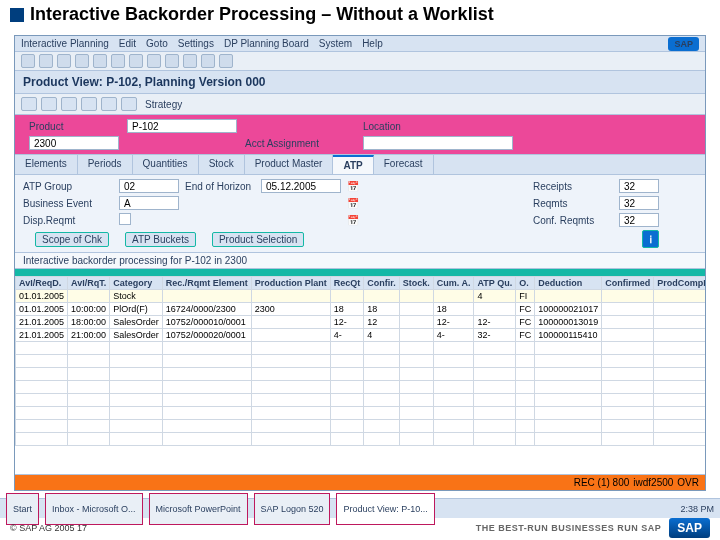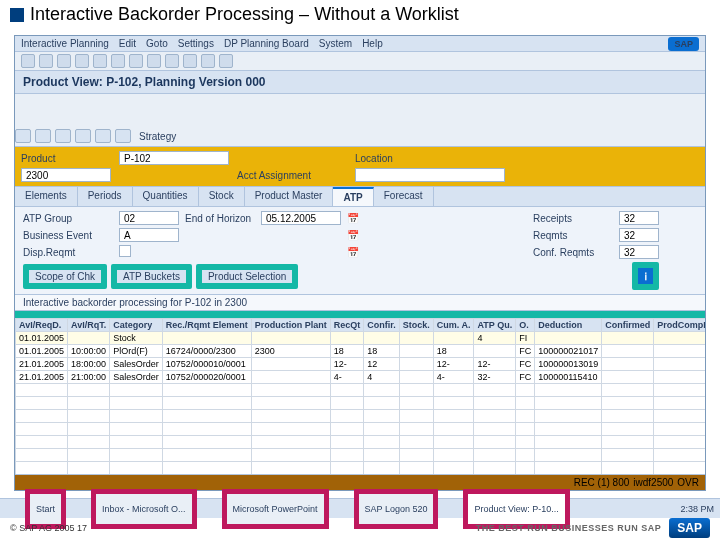--- a/index.html
+++ b/index.html
@@ -1,52 +1,52 @@
 <!DOCTYPE html>
 <html><head>
 <meta charset="utf-8">
 <style>
   * { box-sizing: border-box; margin: 0; padding: 0; }
   body { font-family: Arial, sans-serif; font-size: 10px; background: #fff; width: 720px; height: 540px; position: relative; }
   .slide-header { display: flex; align-items: center; padding: 4px 10px; }
   .title-bar { width: 14px; height: 14px; background: #003e7e; margin-right: 6px; }
-  .slide-title { font-size: 18px; font-weight: normal; color: #000; }
+  .slide-title { font-size: 18px; font-weight: bold; color: #000; }
   .sap-screen { margin: 6px 14px 0 14px; border: 1px solid #7a99bb; background: #e9eff6; height: 456px; display: flex; flex-direction: column; }
   .menubar { background: #d7e3f2; border-bottom: 1px solid #b0c4de; padding: 2px 6px; display: flex; gap: 10px; align-items: center; }
   .menubar span { color: #2a3f5f; }
   .sap-logo-area { margin-left: auto; }
   .sap-small { background:#0a6ed1;color:#fff;font-weight:bold;padding:2px 6px;border-radius:3px;font-size:9px; }
   .tx-strip { background:#e9eff6; border-bottom:1px solid #b0c4de; padding:2px 6px; display:flex; gap:4px; align-items:center; }
   .tx-strip .ico { width:14px; height:14px; background:#cfdcec; border:1px solid #9fb4cc; border-radius:2px; }
   .view-title { background:#d7e3f2; border-bottom:1px solid #b0c4de; padding:4px 8px; font-weight:bold; color:#1b365d; font-size:12px; }
-  .toolbar { background:#e9eff6; border-bottom:1px solid #b0c4de; padding:3px 0; display:flex; gap:4px; align-items:center;margin-top:32px; }
+  .toolbar { background:#e9eff6; border-bottom:1px solid #b0c4de; padding:3px 6px; display:flex; gap:4px; align-items:center; }
   .toolbar .ico { width:16px; height:14px; background:#d7e3f2; border:1px solid #9fb4cc; border-radius:2px; }
   .toolbar .lbl { color:#2a3f5f; margin-left:4px; }
-  .form { background:#eab308; border-bottom:1px solid #b0c4de; padding:4px 6px; display:grid; grid-template-columns: 90px 110px 110px 150px; row-gap:3px; column-gap:8px; align-items:center; }
+  .form { background:#ec4899; border-bottom:1px solid #b0c4de; padding:4px 14px; display:grid; grid-template-columns: 90px 110px 110px 150px; row-gap:3px; column-gap:8px; align-items:center; }
   .form .lbl { color:#2a3f5f; }
   .form .val { background:#fff; border:1px solid #9fb4cc; padding:1px 4px; height:14px; }
   .form .txt { color:#2a3f5f; }
   .tabs { background:#d7e3f2; border-bottom:1px solid #b0c4de; display:flex; }
   .tab { padding:3px 10px; border-right:1px solid #b0c4de; color:#2a3f5f; }
   .tab.active { background:#f5f8fc; border-top:2px solid #0a6ed1; font-weight:bold; }
   .atp-block { background:#eef3fa; border-bottom:1px solid #b0c4de; padding:4px 8px; display:grid; grid-template-columns:90px 60px 70px 80px 180px 80px 40px; row-gap:3px; column-gap:6px; align-items:center; }
   .atp-block .lbl { color:#2a3f5f; }
   .atp-block .field { background:#fff; border:1px solid #9fb4cc; padding:1px 4px; height:14px; }
   .chk { width:12px; height:12px; border:1px solid #9fb4cc; background:#fff; display:inline-block; }
   .btnrow { display:flex; gap:4px; align-items:center; }
-  .btnrow .btn { background:#d7e3f2; border:6px solid #14b8a6; padding:1px 6px; border-radius:2px; color:#2a3f5f; }
+  .btnrow .btn { background:#d7e3f2; border:1px solid #14b8a6; padding:1px 6px; border-radius:2px; color:#2a3f5f;margin-left:12px; }
   .subhdr { background:#f5f8fc; border-bottom:1px solid #b0c4de; padding:2px 8px; color:#2a3f5f; }
   .grid { flex:1; background:#fff; border-top:7px solid #14b8a6; overflow:hidden; position:relative; }
   table { border-collapse:collapse; width:100%; font-size:9px; }
   th, td { border:1px solid #cfd8e3; padding:1px 3px; text-align:left; white-space:nowrap; overflow:hidden; }
   th { background:#d7e3f2; color:#2a3f5f; position:sticky; top:0; }
   .grid-body { height:100%; overflow:auto; }
   tr.stock { background:#fffde7; }
   .taskbar { position:absolute; left:0; right:0; bottom:22px; height:20px; background:#d7e3f2; border-top:1px solid #b0c4de; display:flex; align-items:center; padding:0 6px; gap:6px; font-size:9px; color:#2a3f5f; }
-  .taskbar .tbtn { background:#e9eff6; border:5px solid #be185d; padding:10px 6px;margin-left:19px; }
+  .taskbar .tbtn { background:#e9eff6; border:1px solid #be185d; padding:10px 6px; }
   .taskbar .tbtn.active { background:#fff; }
   .taskbar .tray { margin-left:auto; display:flex; gap:4px; align-items:center; }
   .footer { position:absolute; left:0; right:0; bottom:0; height:24px; display:flex; align-items:center; padding:0 10px; }
   .copyright { font-size:9px; color:#333; }
   .footer-right { margin-left:auto; display:flex; align-items:center; gap:8px; }
   .tagline { font-size:9px; font-weight:bold; color:#666; letter-spacing:0.5px; }
   .sap-big { background:linear-gradient(#0a6ed1,#003e7e); color:#fff; font-weight:bold; padding:3px 8px; border-radius:3px; font-size:12px; }
   .signal { color:#c33; font-weight:bold; }
 </style>
 </head>
@@ -356,21 +356,21 @@
               <td>&nbsp;</td>
               <td>&nbsp;</td>
               <td>&nbsp;</td>
               <td>&nbsp;</td>
               <td>&nbsp;</td>
             </tr>
           </tbody>
     </table>
     </div>
   </div>
-  <div class="btnrow" style="background:#a16207;border-top:1px solid #b0c4de;padding:2px 6px;justify-content:flex-end">
+  <div class="btnrow" style="background:#f97316;border-top:1px solid #b0c4de;padding:2px 6px;justify-content:flex-end">
     <span>REC (1) 800</span>
     <span>iwdf2500</span>
     <span>OVR</span>
   </div>
 </div>
 
 <div class="taskbar">
   <span class="tbtn">Start</span>
   <span class="tbtn">Inbox - Microsoft O...</span>
   <span class="tbtn">Microsoft PowerPoint</span>

